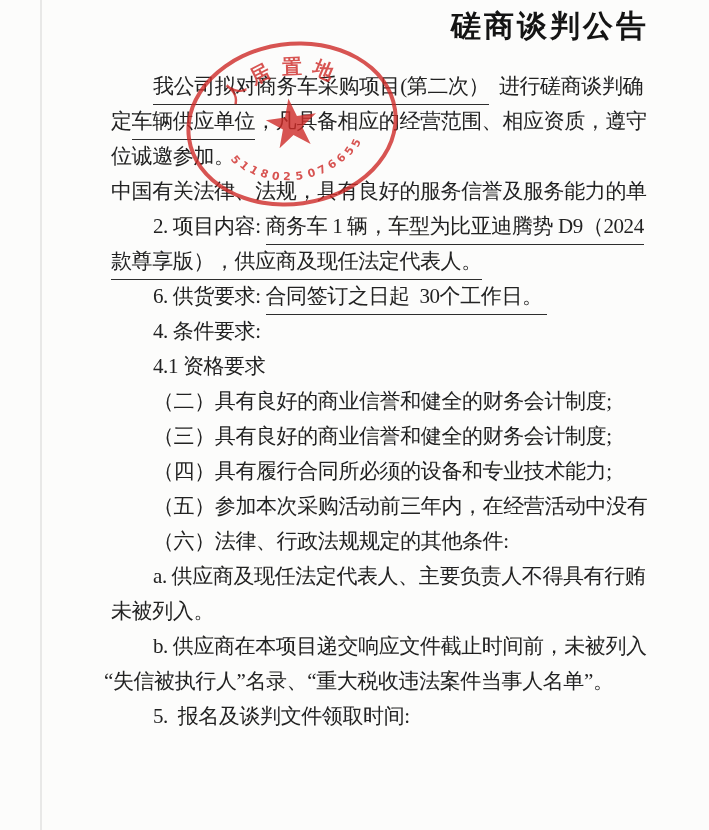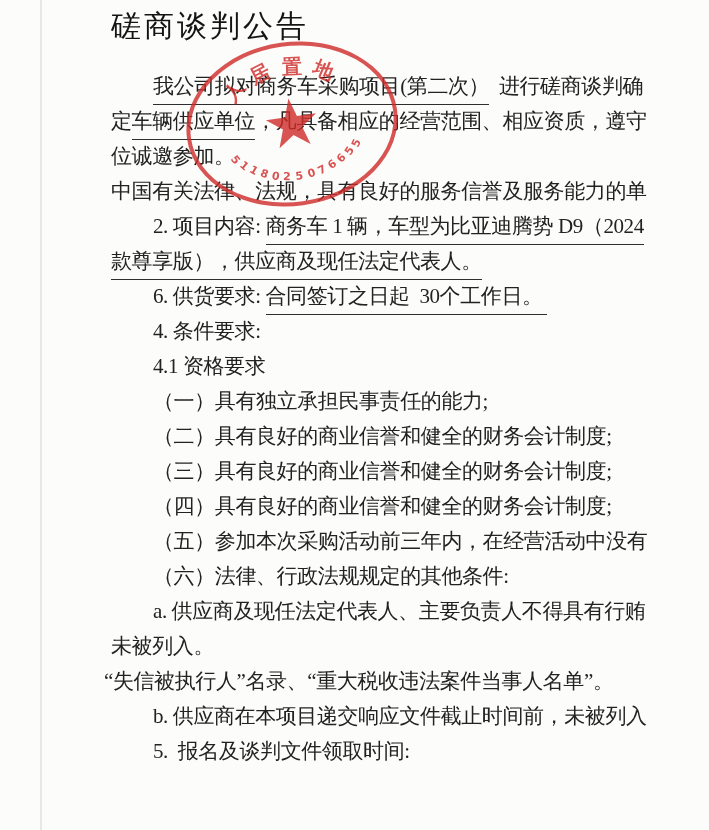--- a/index.html
+++ b/index.html
@@ -13,23 +13,23 @@
   }
   .scan-edge{
     position:absolute;left:40px;top:0;width:2px;height:830px;
     background:#e2e2e0;opacity:.75;
   }
   .page{
     position:relative;
     padding:6px 60px 0 111px;
   }
   .doc-title{
-    text-align:left;
+    text-align:right;
     font-family:"Liberation Sans",sans-serif;
-    font-weight:normal;
+    font-weight:bold;
     font-size:30px;
     line-height:40px;
     letter-spacing:3px;
     color:#141414;
   }
   .doc-body{margin-top:23px;}
   .line{
     white-space:pre;
     font-size:21px;
     letter-spacing:-0.4px;
@@ -92,30 +92,29 @@
   <div class="doc-body" id="doc-body">
       <div class="line indent"><span class="seg-u">我公司拟对商务车采购项目(第二次）</span><span class="seg">  进行磋商谈判确</span></div>
       <div class="line"><span class="seg">定</span><span class="seg-u">车辆供应单位</span><span class="seg">，凡具备相应的经营范围、相应资质，遵守</span></div>
       <div class="line"><span class="seg">位诚邀参加。</span></div>
       <div class="line"><span class="seg">中国有关法律、法规，具有良好的服务信誉及服务能力的单</span></div>
       <div class="line indent"><span class="seg">2. 项目内容: </span><span class="seg-u">商务车 1 辆，车型为比亚迪腾势 D9（2024</span></div>
       <div class="line"><span class="seg-u">款尊享版），供应商及现任法定代表人。</span></div>
       <div class="line indent"><span class="seg">6. 供货要求: </span><span class="seg-u">合同签订之日起  30个工作日。 </span></div>
       <div class="line indent"><span class="seg">4. 条件要求:</span></div>
       <div class="line indent"><span class="seg">4.1 资格要求</span></div>
-      <div class="line indent"><span class="seg">（一）具有独立承担民事责任的能力;</span></div>
       <div class="line indent"><span class="seg">（二）具有良好的商业信誉和健全的财务会计制度;</span></div>
       <div class="line indent"><span class="seg">（三）具有良好的商业信誉和健全的财务会计制度;</span></div>
-      <div class="line indent"><span class="seg">（四）具有良好的商业信誉和健全的财务会计制度;</span></div>
+      <div class="line indent"><span class="seg">（四）具有履行合同所必须的设备和专业技术能力;</span></div>
       <div class="line indent"><span class="seg">（五）参加本次采购活动前三年内，在经营活动中没有</span></div>
       <div class="line indent"><span class="seg">（六）法律、行政法规规定的其他条件:</span></div>
       <div class="line indent"><span class="seg">a. 供应商及现任法定代表人、主要负责人不得具有行贿</span></div>
       <div class="line"><span class="seg">未被列入。</span></div>
+      <div class="line indent"><span class="seg">b. 供应商在本项目递交响应文件截止时间前，未被列入</span></div>
       <div class="line hang"><span class="seg">“失信被执行人”名录、“重大税收违法案件当事人名单”。</span></div>
-      <div class="line indent"><span class="seg">b. 供应商在本项目递交响应文件截止时间前，未被列入</span></div>
       <div class="line indent"><span class="seg">5.  报名及谈判文件领取时间:</span></div>
     </div>
 </div>
 
 <div class="seal" id="seal">
   <div class="seal-ring"></div>
   <div class="seal-star">★</div>
 <div class="seal-char" style="left: 43.206px; top: 30.9976px; transform: rotate(-44deg);">人</div>
     <div class="seal-char" style="left: 71.2568px; top: 18.1054px; transform: rotate(-19deg);">居</div>
     <div class="seal-char" style="left: 103.944px; top: 15.3123px; transform: rotate(6deg);">置</div>

